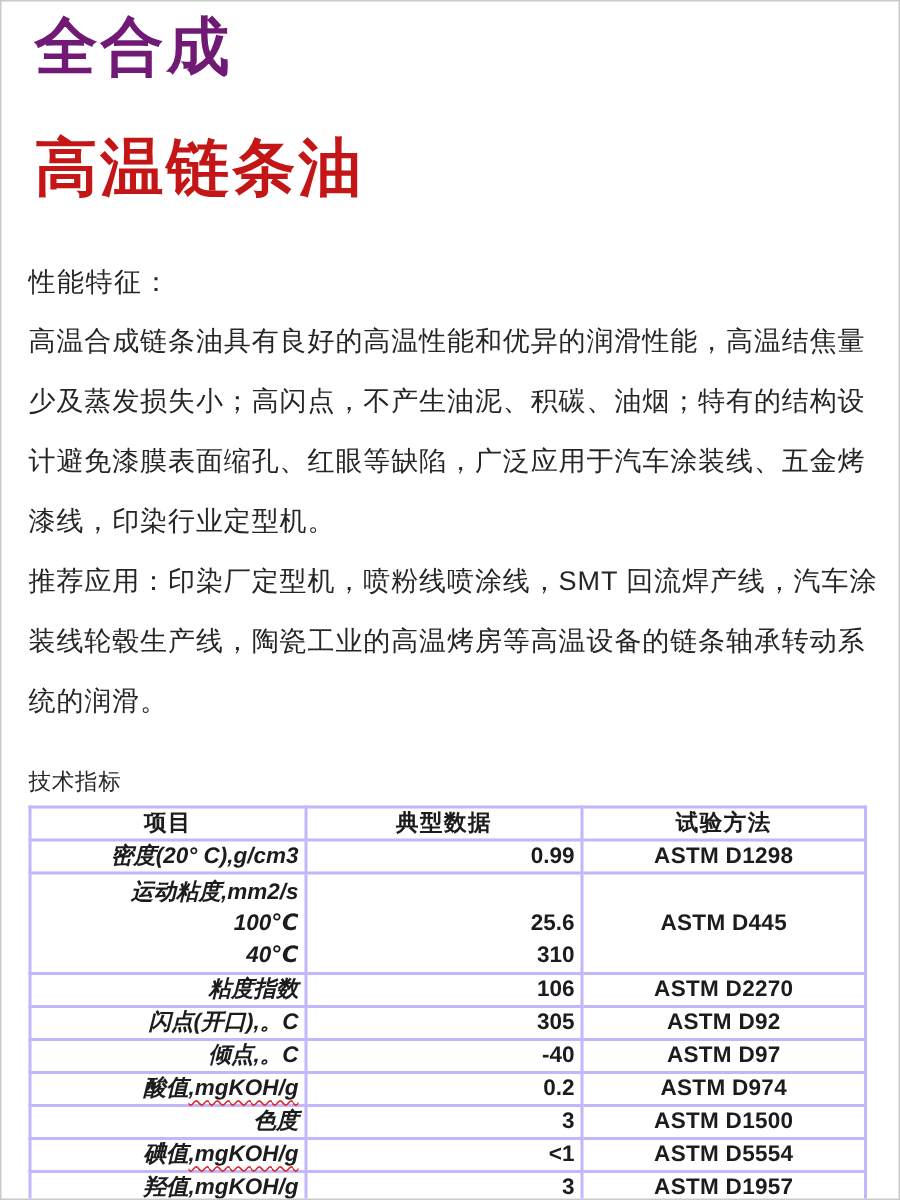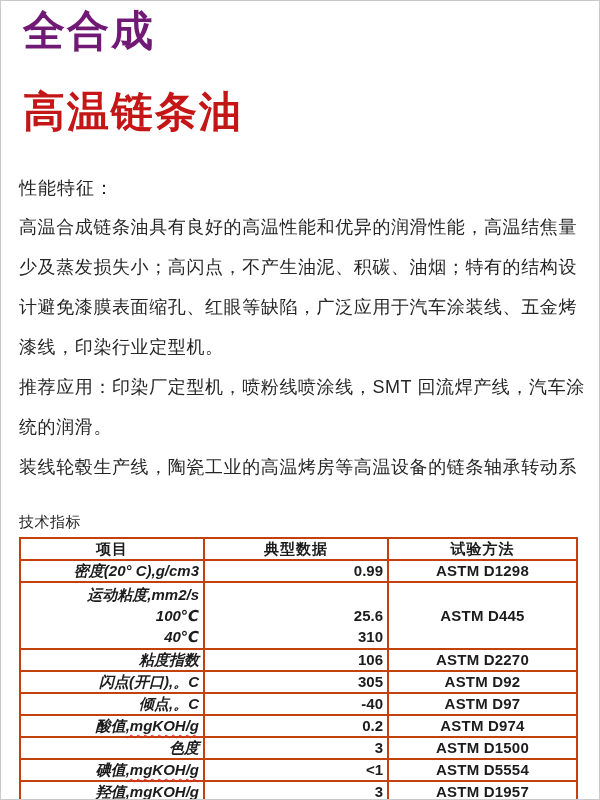--- a/index.html
+++ b/index.html
@@ -31,21 +31,21 @@
     letter-spacing:0.5px;
   }
   table.spec{
     border-collapse:collapse;table-layout:fixed;margin-top:4px;
     width:557px;
   }
   table.spec col.c1{width:184px;}
   table.spec col.c2{width:184px;}
   table.spec col.c3{width:189px;}
   table.spec th,table.spec td{
-    border:2px solid #c2410c;padding:1px 4px;line-height:18px;
+    border:2px solid #c4b5fd;padding:1px 4px;line-height:18px;
     font-size:15px;font-weight:600;color:#1c1c1c;box-sizing:border-box;
   }
   table.spec th{text-align:center;font-weight:700;letter-spacing:1px;}
   td.col-item{text-align:right;padding-left:7px;font-style:italic;}
   td.col-value{text-align:right;}
   td.col-method{
     text-align:center;vertical-align:middle;
     font-family:"Liberation Sans",sans-serif;font-size:14px;font-weight:700;
     letter-spacing:0.2px;
   }
@@ -69,22 +69,22 @@
 
   <div class="para">
     <div class="para-line">高温合成链条油具有良好的高温性能和优异的润滑性能，高温结焦量</div>
     <div class="para-line">少及蒸发损失小；高闪点，不产生油泥、积碳、油烟；特有的结构设</div>
     <div class="para-line">计避免漆膜表面缩孔、红眼等缺陷，广泛应用于汽车涂装线、五金烤</div>
     <div class="para-line">漆线，印染行业定型机。</div>
   </div>
 
   <div class="para">
     <div class="para-line">推荐应用：印染厂定型机，喷粉线喷涂线，SMT 回流焊产线，汽车涂</div>
+    <div class="para-line">装线轮毂生产线，陶瓷工业的高温烤房等高温设备的链条轴承转动系</div>
     <div class="para-line">统的润滑。</div>
-    <div class="para-line">装线轮毂生产线，陶瓷工业的高温烤房等高温设备的链条轴承转动系</div>
   </div>
 
   <div class="table-caption">技术指标</div>
 
   <table class="spec">
     <colgroup>
         <col class="c1">
         <col class="c2">
         <col class="c3">
       </colgroup>

